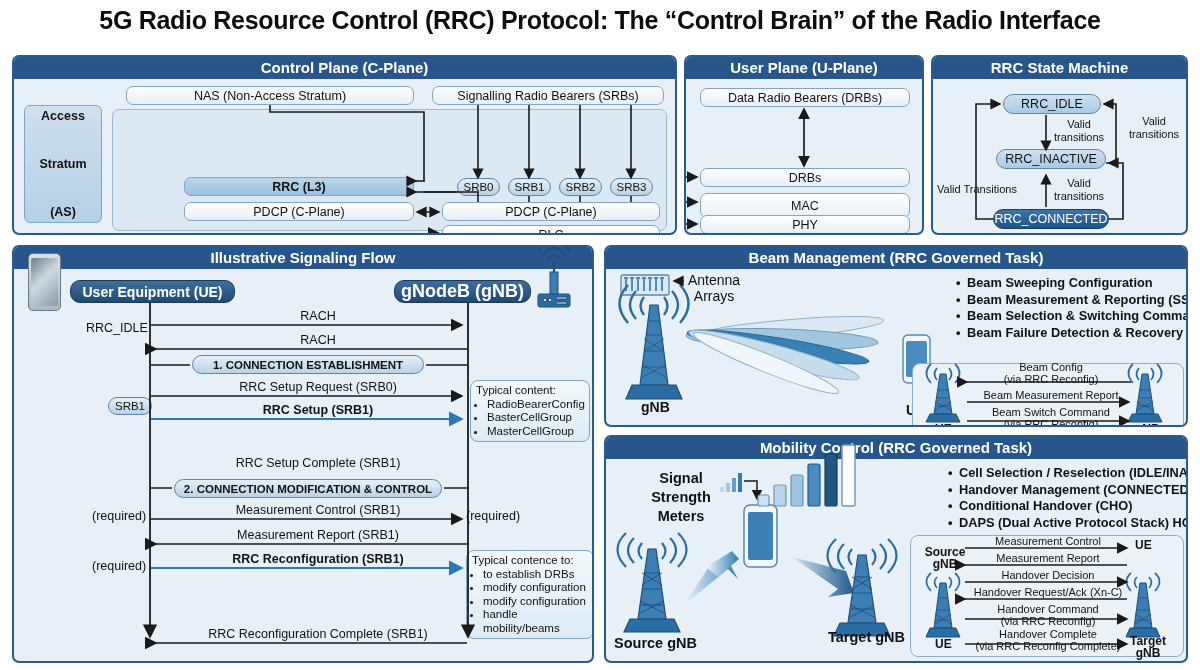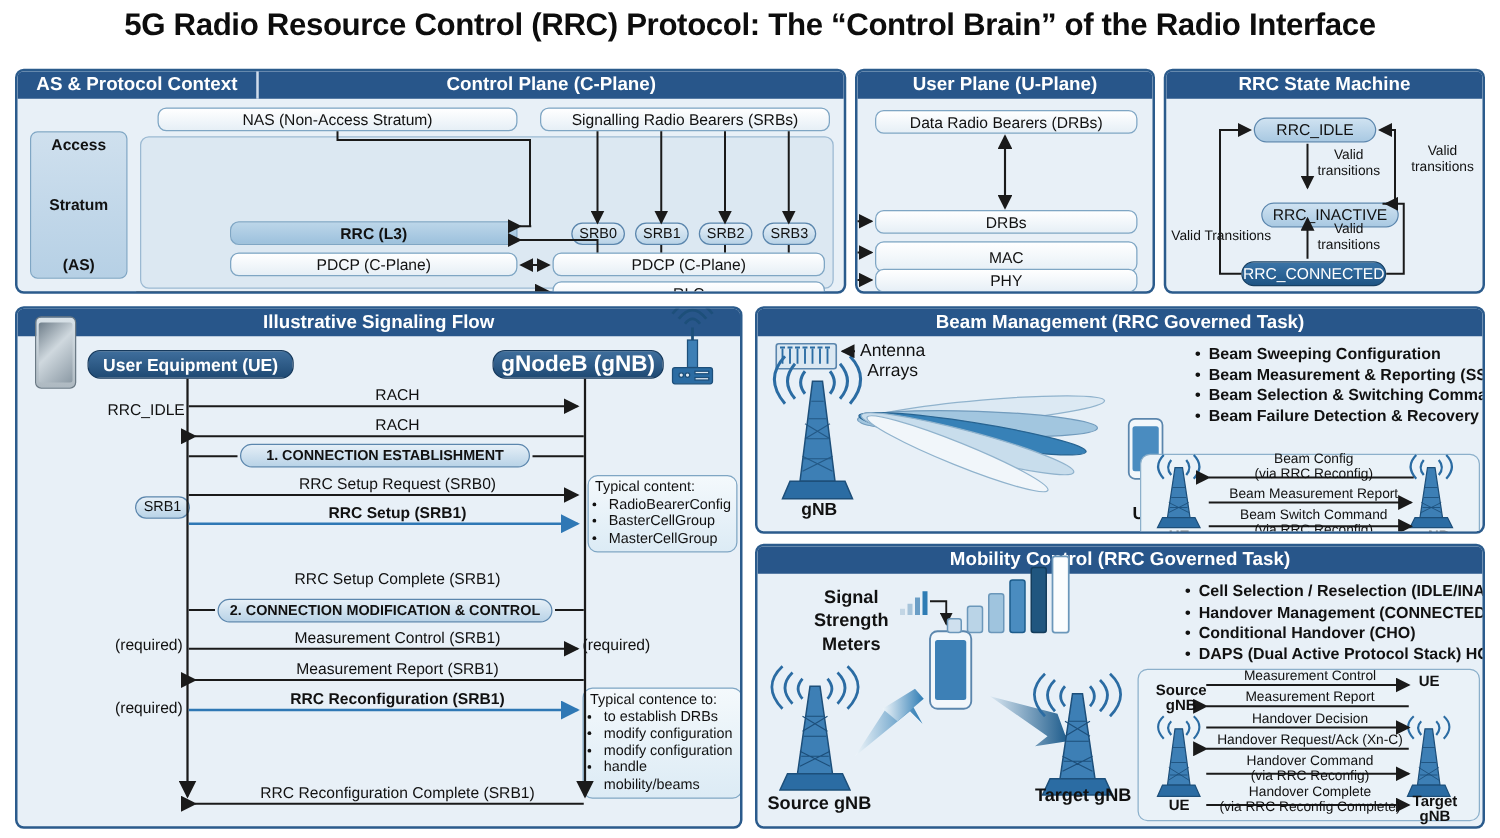--- a/index.html
+++ b/index.html
@@ -68,21 +68,20 @@
   .phone i { position:absolute; left:2px; right:2px; top:4px; bottom:4px; border-radius:2px;
              background:linear-gradient(135deg,#6f7e8a,#cfd8de 45%,#8c9aa5); display:block;}
 </style>
 </head>
 <body>
 
 <div class="title">5G Radio Resource Control (RRC) Protocol: The “Control Brain” of the Radio Interface</div>
 
 <div class="panel" style="left:12px;top:55px;width:665px;height:180px;">
   <div class="phead split">
-    <div class="seg1">AS &amp; Protocol Context</div>
     <div class="seg2">Control Plane (C-Plane)</div>
   </div>
 
   <div class="box as" style="left:10px;top:48px;width:78px;height:118px;flex-direction:column;line-height:16px;font-size:12.5px;gap:32px;">
     <span>Access</span>
     <span>Stratum</span>
     <span>(AS)</span>
   </div>
 
   <div class="box lt" style="left:418px;top:29px;width:232px;height:19px;">Signalling Radio Bearers (SRBs)</div>
@@ -152,21 +151,21 @@
     </g>
   </svg>
 </div>
 
 <div class="panel" style="left:931px;top:55px;width:257px;height:180px;">
   <div class="phead">RRC State Machine</div>
 
   <div class="pill state" style="left:70px;top:37px;width:98px;height:20px;">
     <span>RRC_IDLE</span>
     </div>
-  <div class="pill state" style="left:63px;top:105px;width:110px;height:20px;margin-left:13px;">
+  <div class="pill state" style="left:63px;top:92px;width:110px;height:20px;">
     <span>RRC_INACTIVE</span>
     </div>
   <div class="pill state conn" style="left:60px;top:152px;width:116px;height:20px;">
     <span>RRC_CONNECTED</span>
     </div>
 
   <div class="lbl sm" style="left:4px;top:126px;">Valid Transitions</div>
   <div class="lbl sm c" style="left:116px;top:61px;width:60px;line-height:13px;">
     <div>Valid</div>
     <div>transitions</div>

